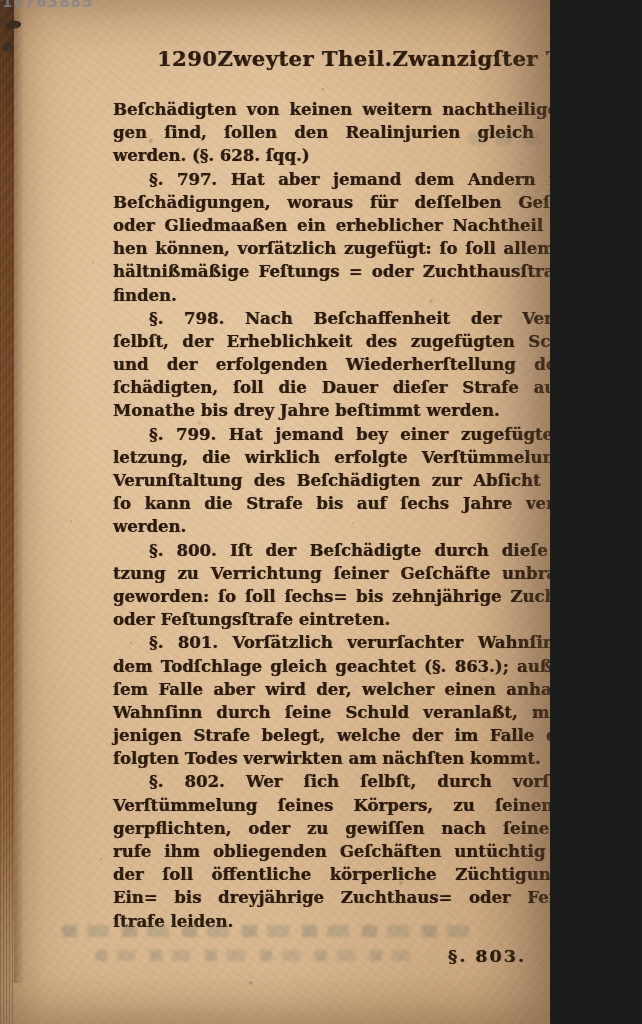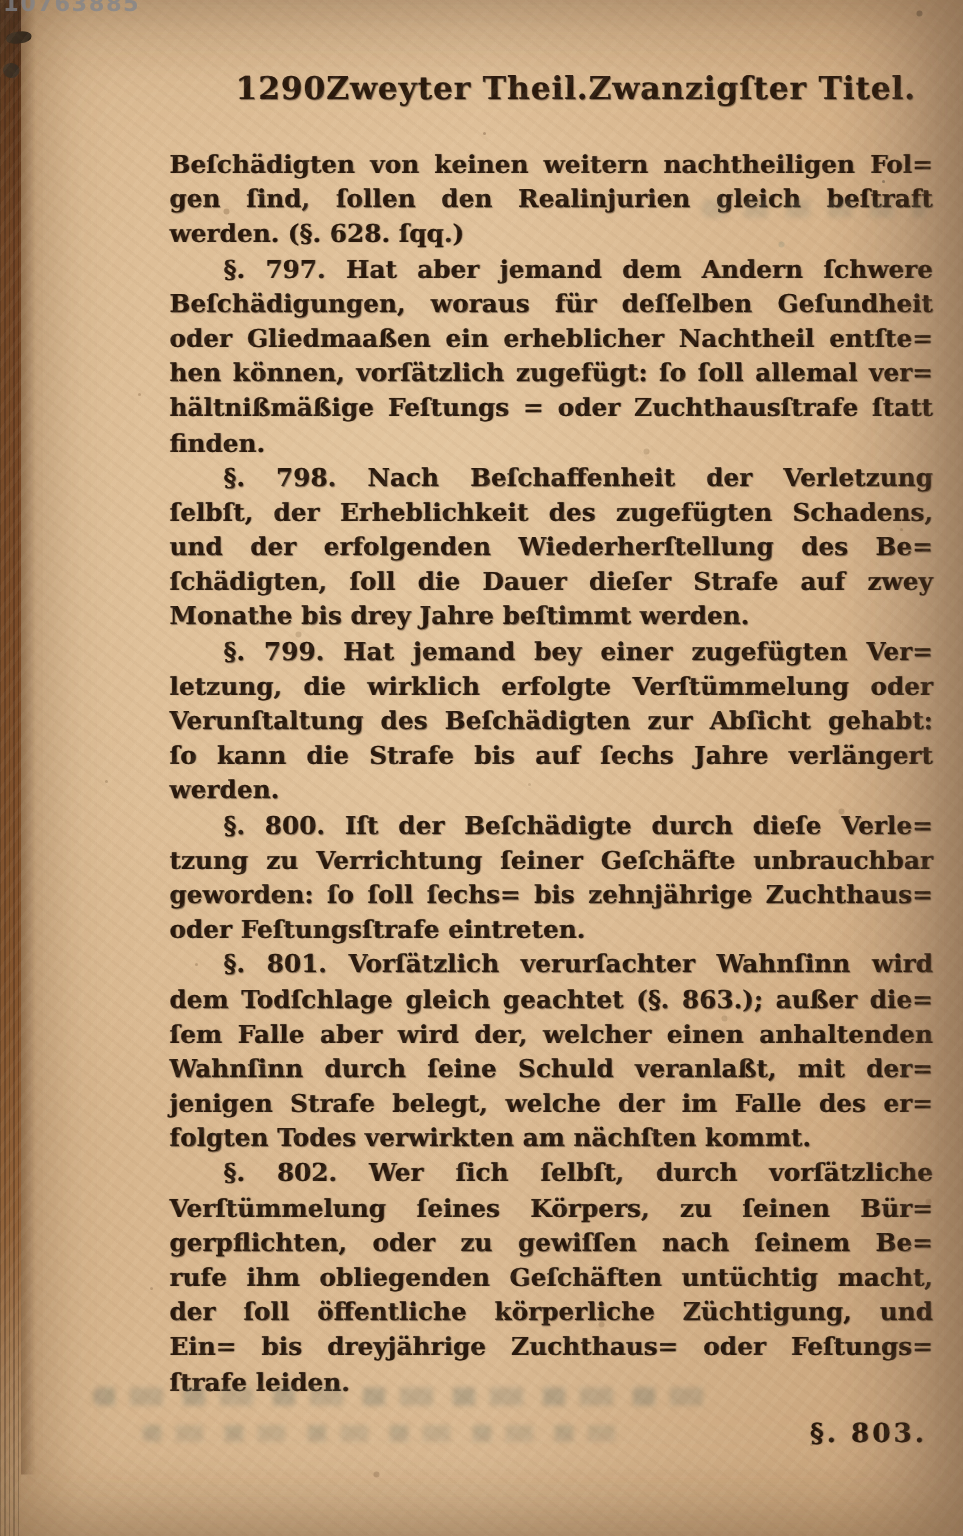--- a/index.html
+++ b/index.html
@@ -1,18 +1,18 @@
 <!DOCTYPE html>
 <html style="--paper: #d6b28a; --ink: #28180c; --binding: #7c4520;"><head>
 <meta charset="utf-8">
 <style>
   html,body{margin:0;padding:0;background:#1c1c1c;}
   .scan{
     position:relative;
-    width:642px;height:1024px;
+    width:550px;height:1024px;
     overflow:hidden;
     font-family:"DejaVu Serif","Liberation Serif",serif;
     background-color:var(--paper,#d6b28a);
     background-image:
       radial-gradient(900px 700px at 42% 35%, rgba(238,214,178,.40), rgba(238,214,178,0) 62%),
       radial-gradient(520px 420px at 88% 88%, rgba(190,156,118,.30), rgba(190,156,118,0) 72%),
       radial-gradient(420px 520px at 6% 82%, rgba(208,174,134,.28), rgba(208,174,134,0) 70%),
       linear-gradient(90deg,#c7a47c 0%,#d9b890 8%,#ddbd96 50%,#d2ae85 86%,#b89776 100%);
   }
   .grain{

